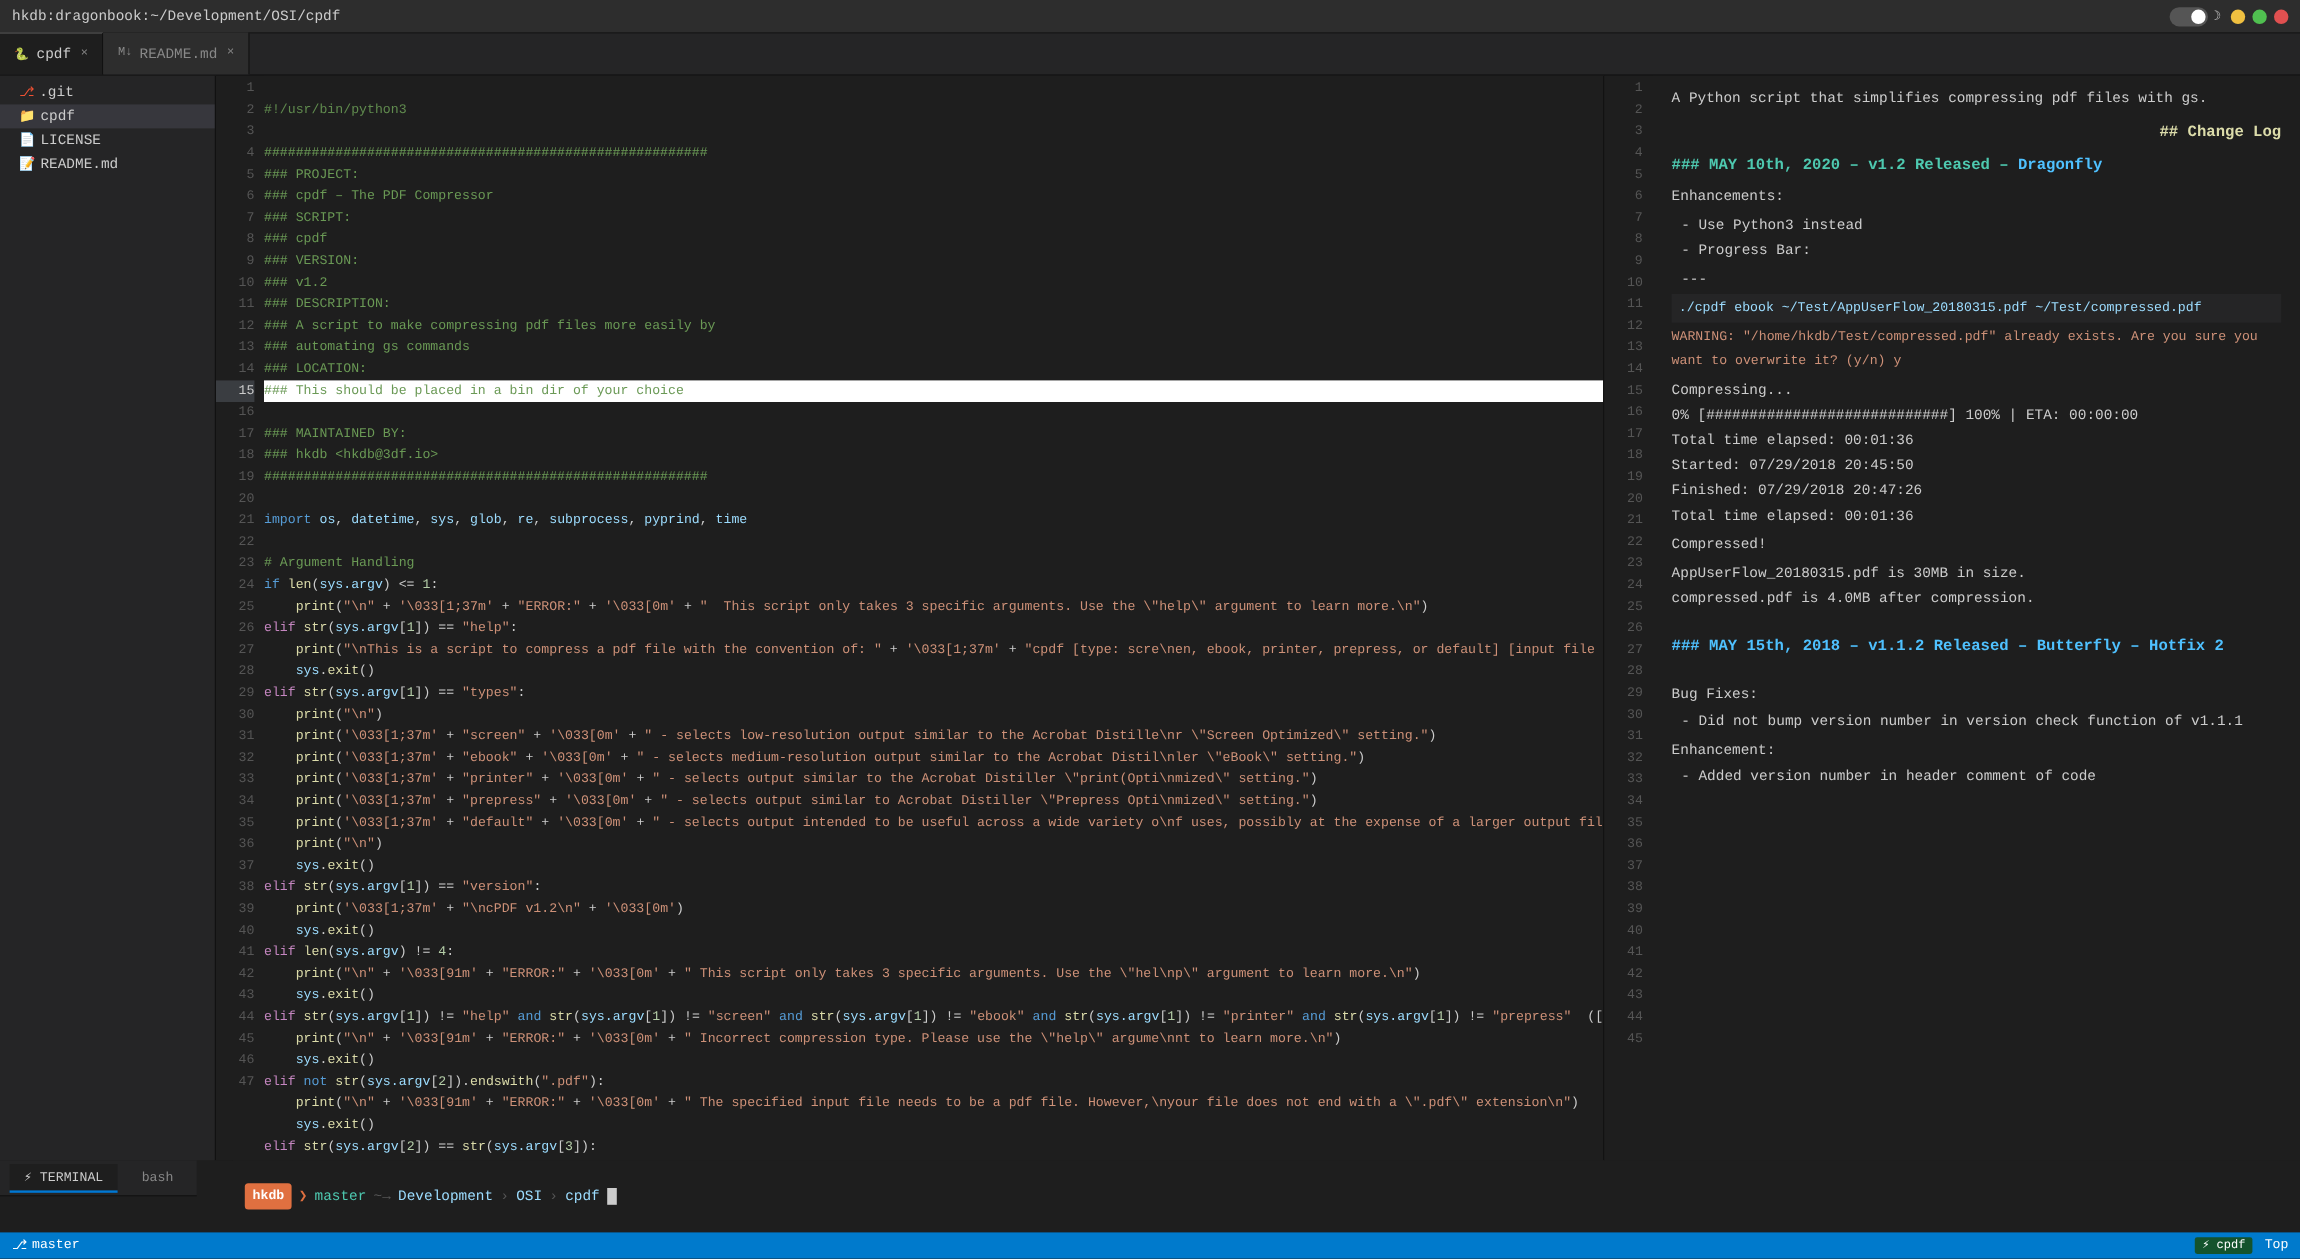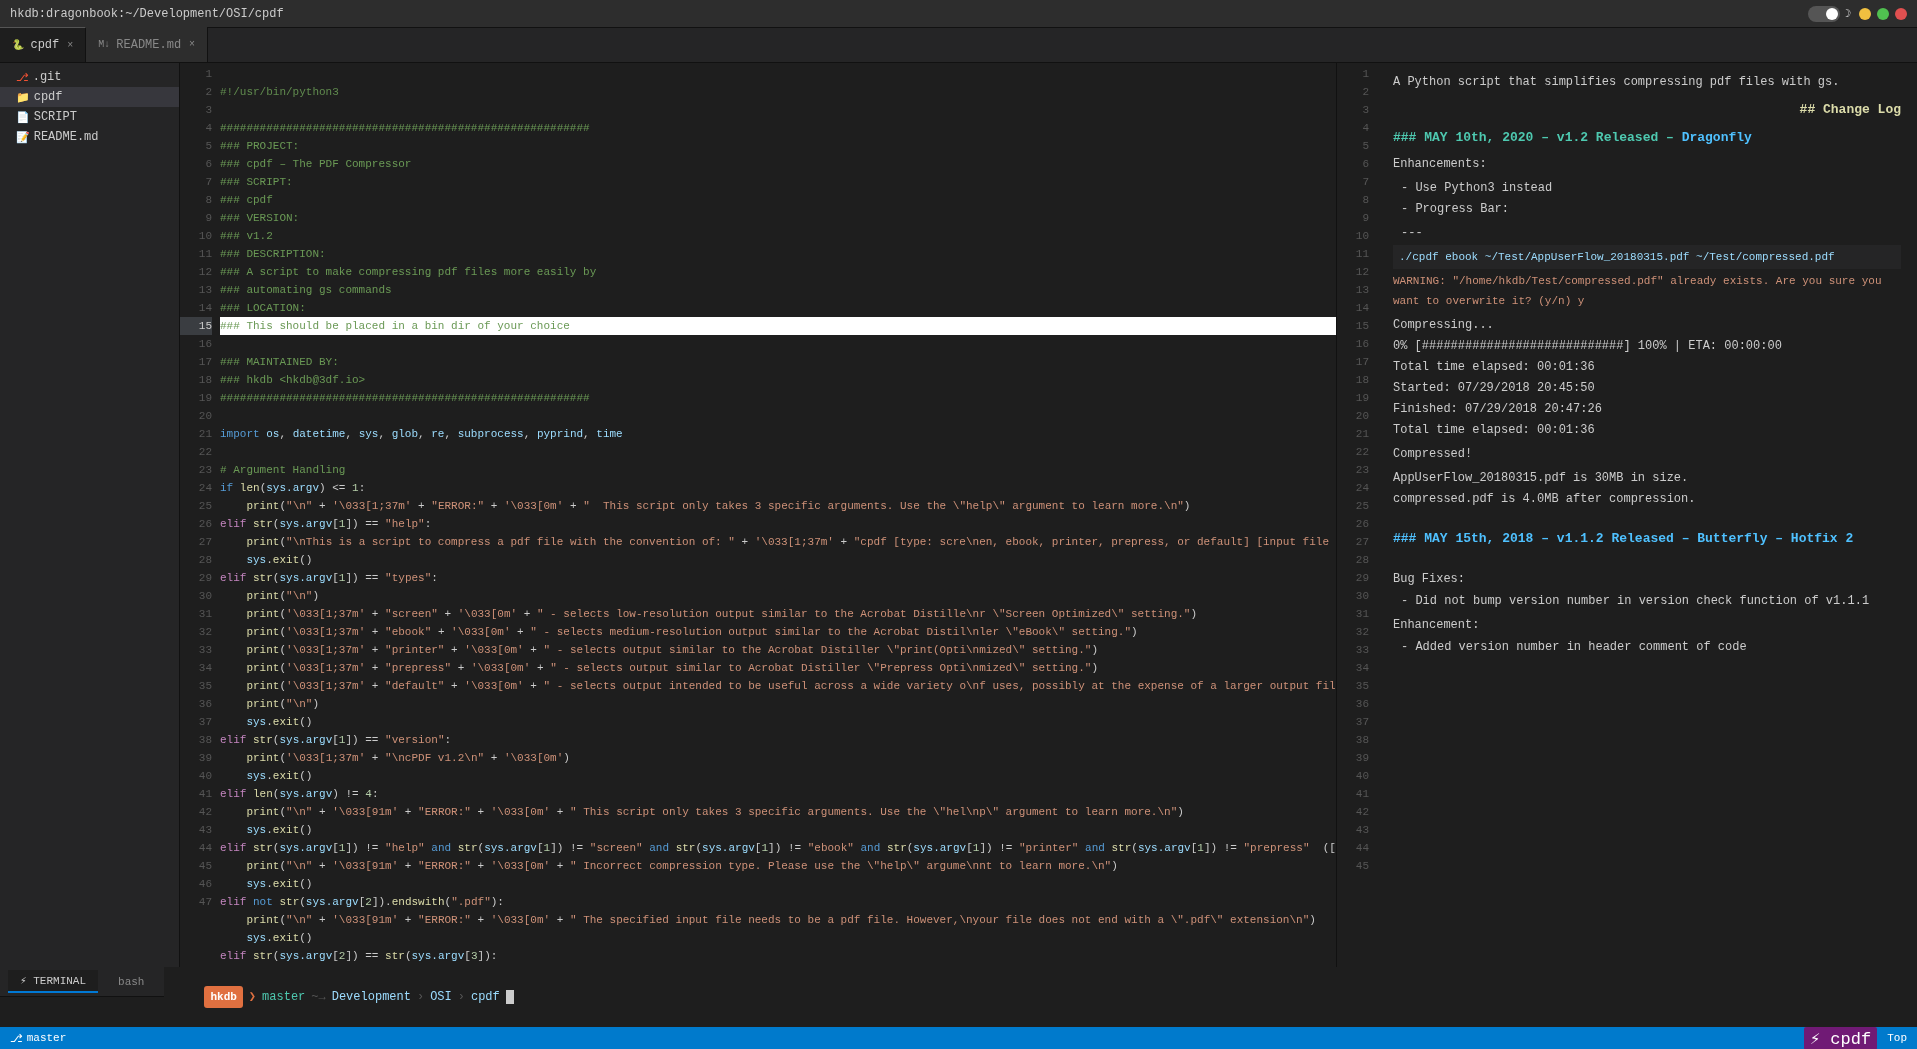--- a/index.html
+++ b/index.html
@@ -311,21 +311,21 @@
     <div class="sidebar-item">
       <span class="sidebar-icon icon-git">⎇</span>
       <span>.git</span>
     </div>
     <div class="sidebar-item selected">
       <span class="sidebar-icon icon-folder">📁</span>
       <span>cpdf</span>
     </div>
     <div class="sidebar-item">
       <span class="sidebar-icon icon-license">📄</span>
-      <span>SCRIPT</span>
+      <span>LICENSE</span>
     </div>
     <div class="sidebar-item">
       <span class="sidebar-icon icon-md">📝</span>
       <span>README.md</span>
     </div>
   </div>
 
   <div class="editor-area">
 
     <div class="code-pane">
@@ -549,19 +549,19 @@
   </div>
 </div>
 
 <div class="status-bar">
   <div class="status-item">
     <span>⎇</span>
     <span>master</span>
   </div>
   <div class="status-right">
     <div class="status-item">
-      <span style="background:#701a75;padding:1px 6px;border-radius:2px;color:#fff;font-size:17px">⚡ cpdf</span>
+      <span style="background:#14532d;padding:1px 6px;border-radius:2px;color:#fff;font-size:10px">⚡ cpdf</span>
     </div>
     <div class="status-item">
       <span>Top</span>
     </div>
   </div>
 </div>
 
 </body></html>

